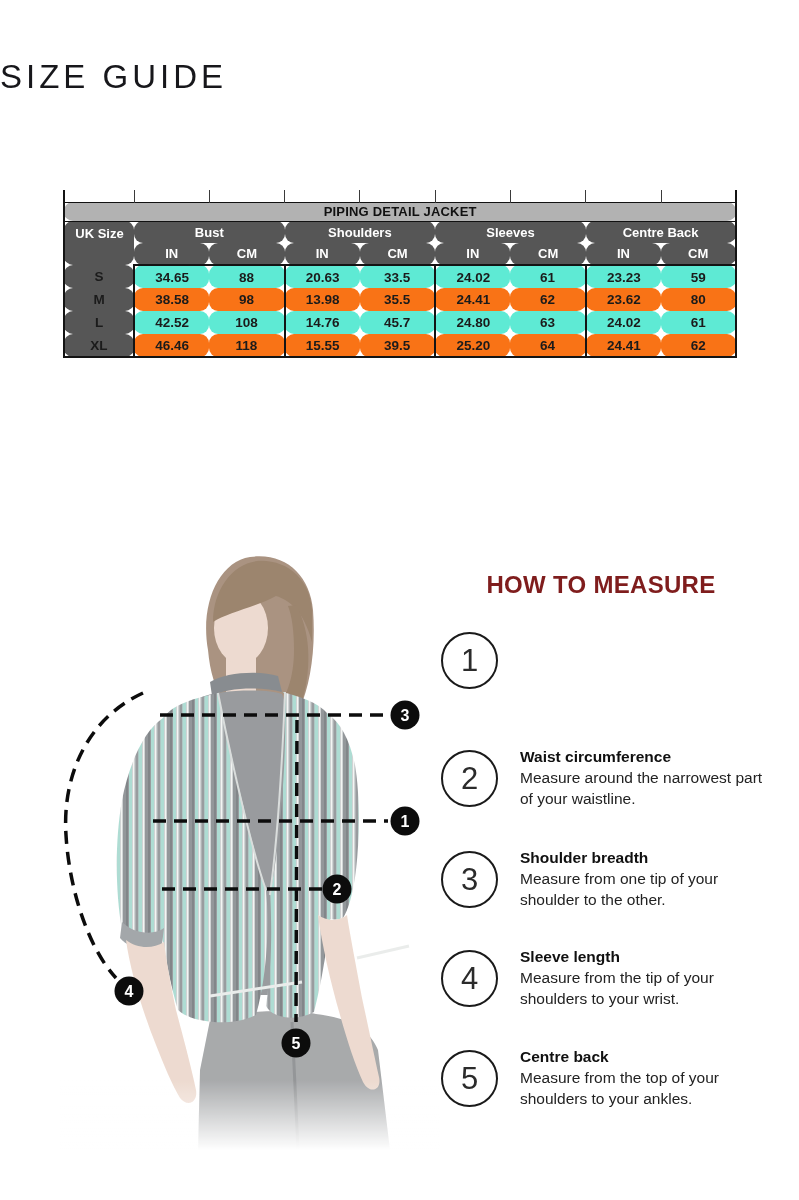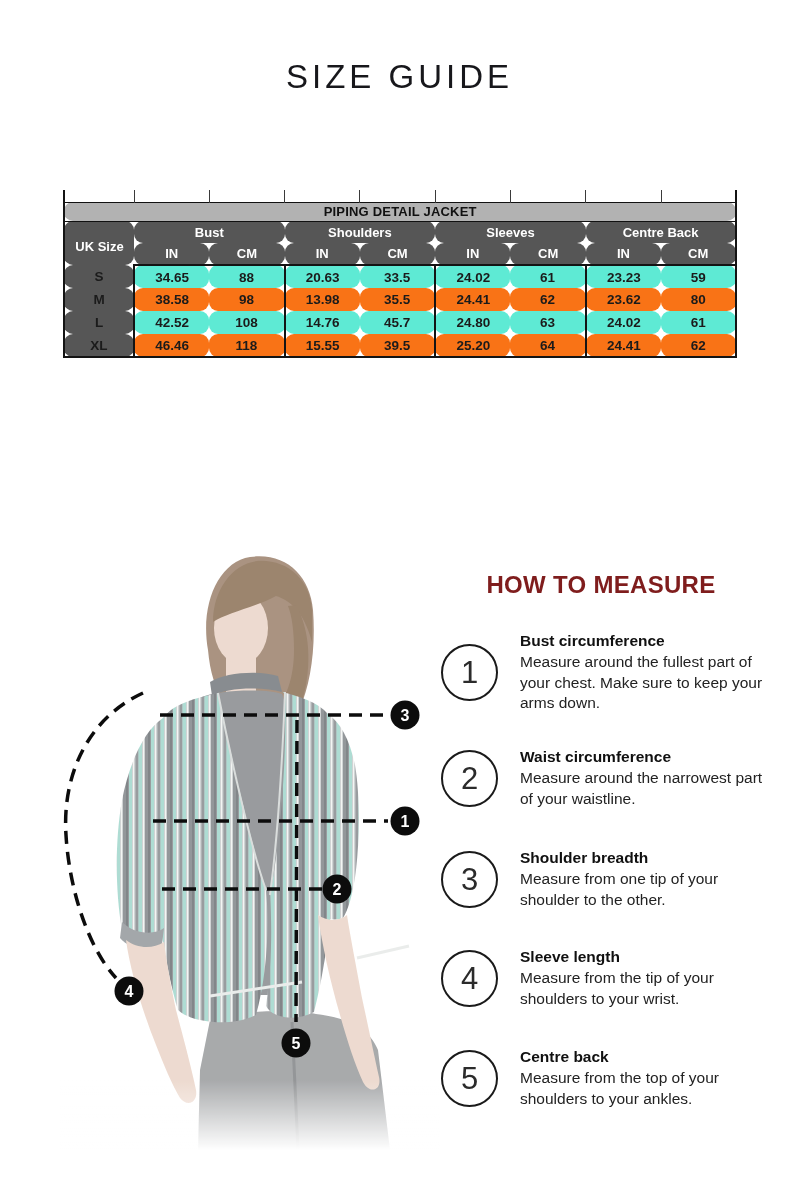--- a/index.html
+++ b/index.html
@@ -2,21 +2,21 @@
 <html><head>
 <meta charset="utf-8">
 <style>
   * { margin:0; padding:0; box-sizing:border-box; }
   body { background:#fff; font-family:"Liberation Sans", sans-serif; }
   .page { position:relative; width:799px; height:1200px; background:#ffffff; overflow:hidden; }
 
   
   .page-title {
     position:absolute; top:58px; left:0; width:100%;
-    text-align:center; font-size:33px; font-weight:400;
+    text-align:left; font-size:33px; font-weight:400;
     letter-spacing:4px; color:#17171b;
   }
 
   
   table.size-table {
     position:absolute; left:63px; top:190px; width:673px;
     border-collapse:collapse; table-layout:fixed;
     border:2px solid #141414; border-top:0;
     font-family:"Liberation Sans", sans-serif;
   }
@@ -24,21 +24,21 @@
   tr.spacer td { height:12px; background:#fff; border-right:1px solid #3a3a3a; }
   tr.band td {
     height:19px; background:#b2b2b2; color:#111;
     font-weight:bold; font-size:13px; letter-spacing:.2px;
     border-top:1px solid #111; border-bottom:1px solid #111;
   }
   tr.hdr th, td.ukc {
     background:#565656; color:#fff; font-weight:bold; font-size:13px;
   }
   tr.hdr th { height:22px; }
-  td.ukc { vertical-align:top; padding-top:17px; }
+  td.ukc { vertical-align:top; padding-top:4px; }
   tr.datarow td { height:23px; font-size:13.5px; font-weight:bold; color:#1b1b1b; }
   td.szc {
     background:#565656; color:#fff; font-weight:bold; font-size:13px;
     border-right:2px solid #141414;
   }
   tr.r0 td.val, tr.r2 td.val { background:#5eead4; }
   tr.r1 td.val, tr.r3 td.val { background:#f97316; }
   td.cmv { border-right:2px solid #141414; }
   tr.first td.val { border-top:2px solid #141414; }
 
@@ -224,24 +224,20 @@
         <circle cx="236" cy="493" r="14.5" fill="#0c0c0c"></circle>
         <text x="236" y="499" fill="#fff">5</text>
       </g>
     </svg>
   </div>
 
   <div class="htm-heading">HOW TO MEASURE</div>
 
   <div class="measure-item mi-1">
     <div class="num-circle">1</div>
-    <div class="mi-text">
-      <div class="mi-title">Bust circumference</div>
-      <div class="mi-desc">Measure around the fullest part of your chest. Make sure to keep your arms down.</div>
-    </div>
   </div>
   <div class="measure-item mi-2">
     <div class="num-circle">2</div>
     <div class="mi-text">
       <div class="mi-title">Waist circumference</div>
       <div class="mi-desc">Measure around the narrowest part of your waistline.</div>
     </div>
   </div>
   <div class="measure-item mi-3">
     <div class="num-circle">3</div>

